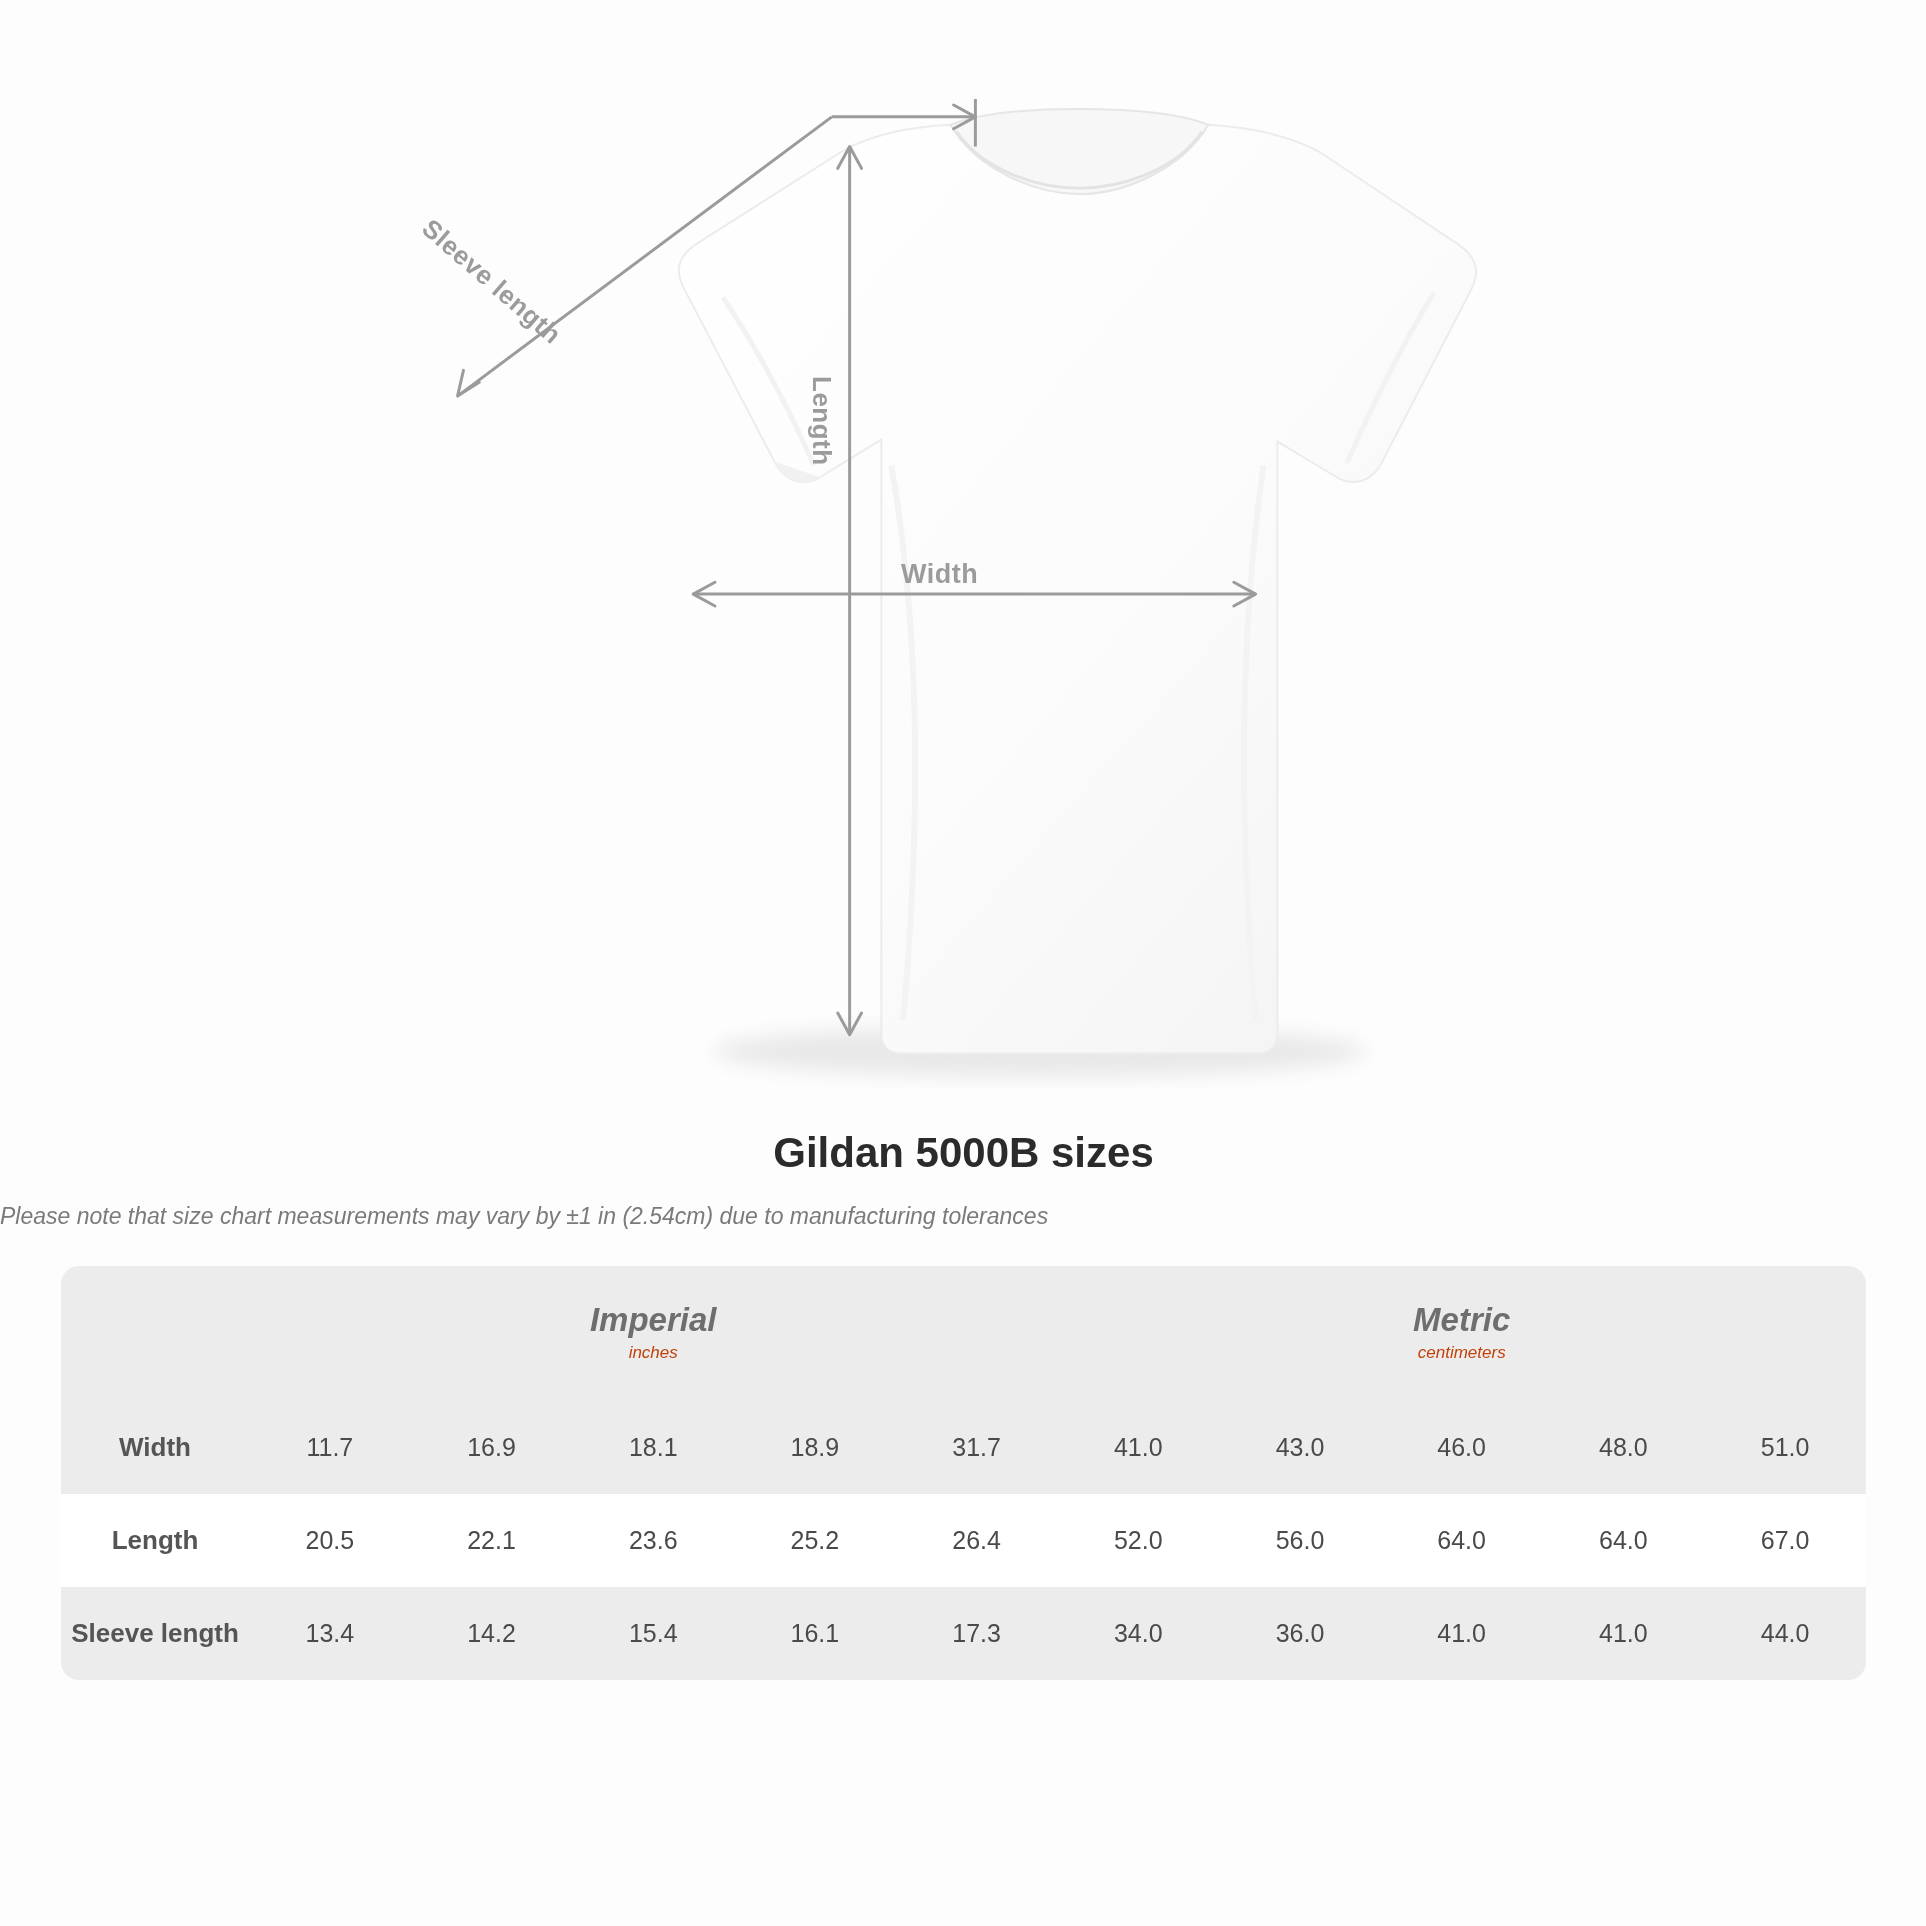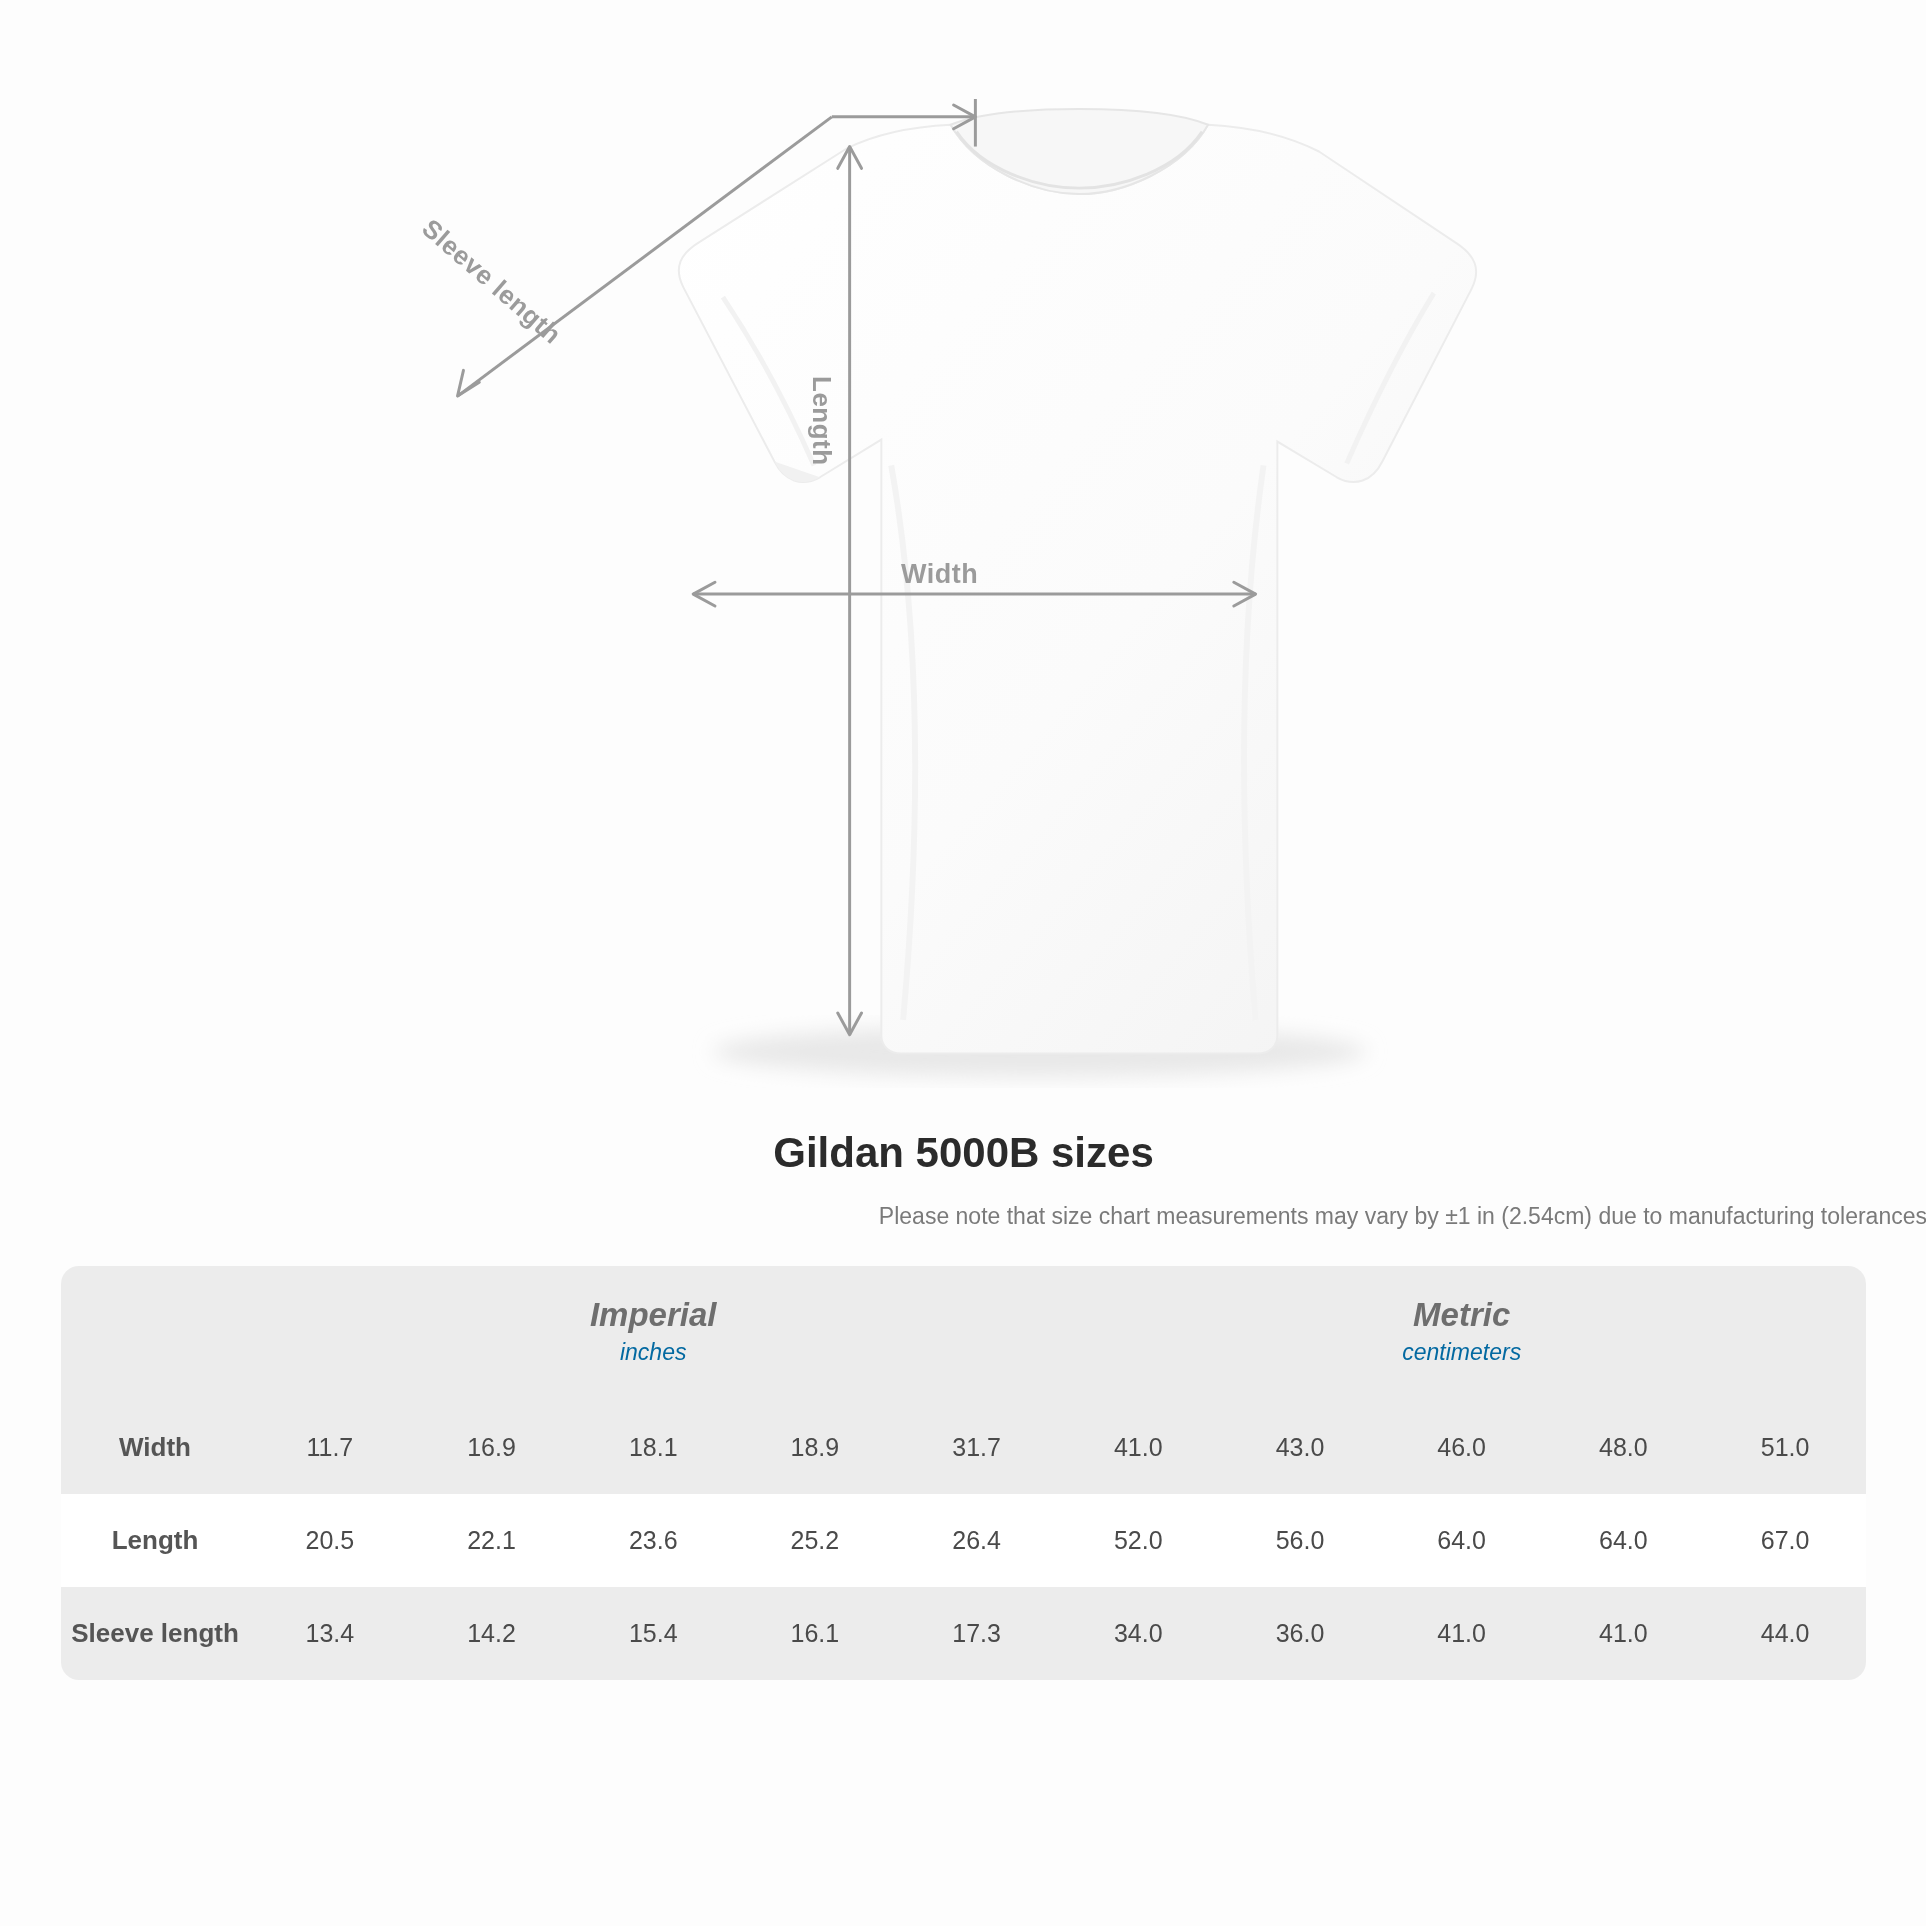--- a/index.html
+++ b/index.html
@@ -60,22 +60,23 @@
 
   
   .chart-title {
     text-align: center;
     font-size: 42px;
     font-weight: bold;
     color: #2b2b2b;
     margin-top: 20px;
   }
   .chart-note {
-    text-align: right;
+    text-align: left;
     font-size: 23px;
+    font-style: italic;
     color: #7a7a7a;
     margin-top: 26px;
   }
 
   
   .table-wrap {
     margin: 36px 61px 0 61px;
     border-radius: 18px;
     overflow: hidden;
     background: #ffffff;
@@ -98,23 +99,23 @@
     padding: 0;
   }
   .unit-name {
     font-size: 33px;
     font-style: italic;
     font-weight: bold;
     color: #6e6e6e;
     line-height: 1.15;
   }
   .unit-sub {
-    font-size: 23px;
+    font-size: 17px;
     font-style: italic;
-    color: #0369a1;
+    color: #c2410c;
     line-height: 1.6;
   }
   .col-head-row td {
     background: #ffffff;
     height: 95px;
     font-weight: bold;
     color: #555;
     font-size: 26px;
     border-left: 1px solid #efefef;
   }

